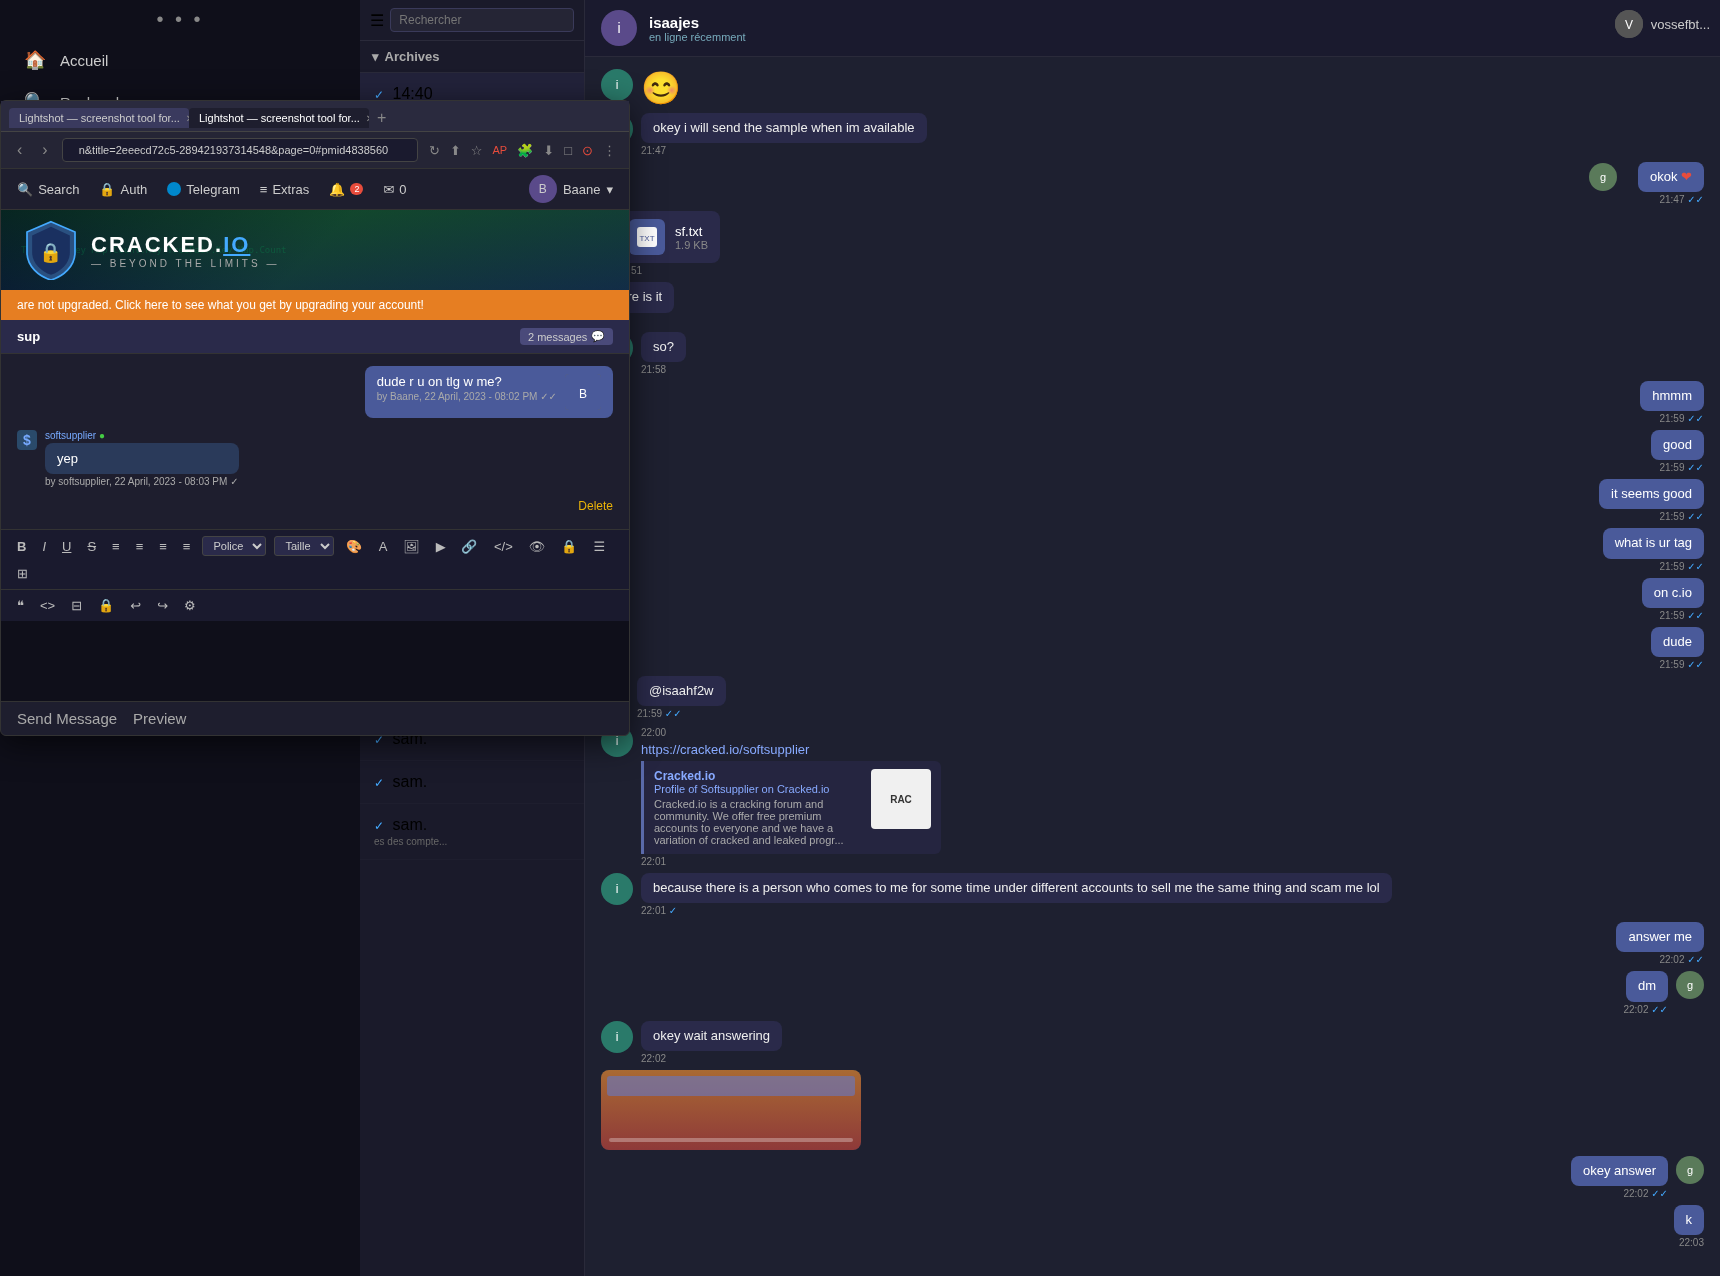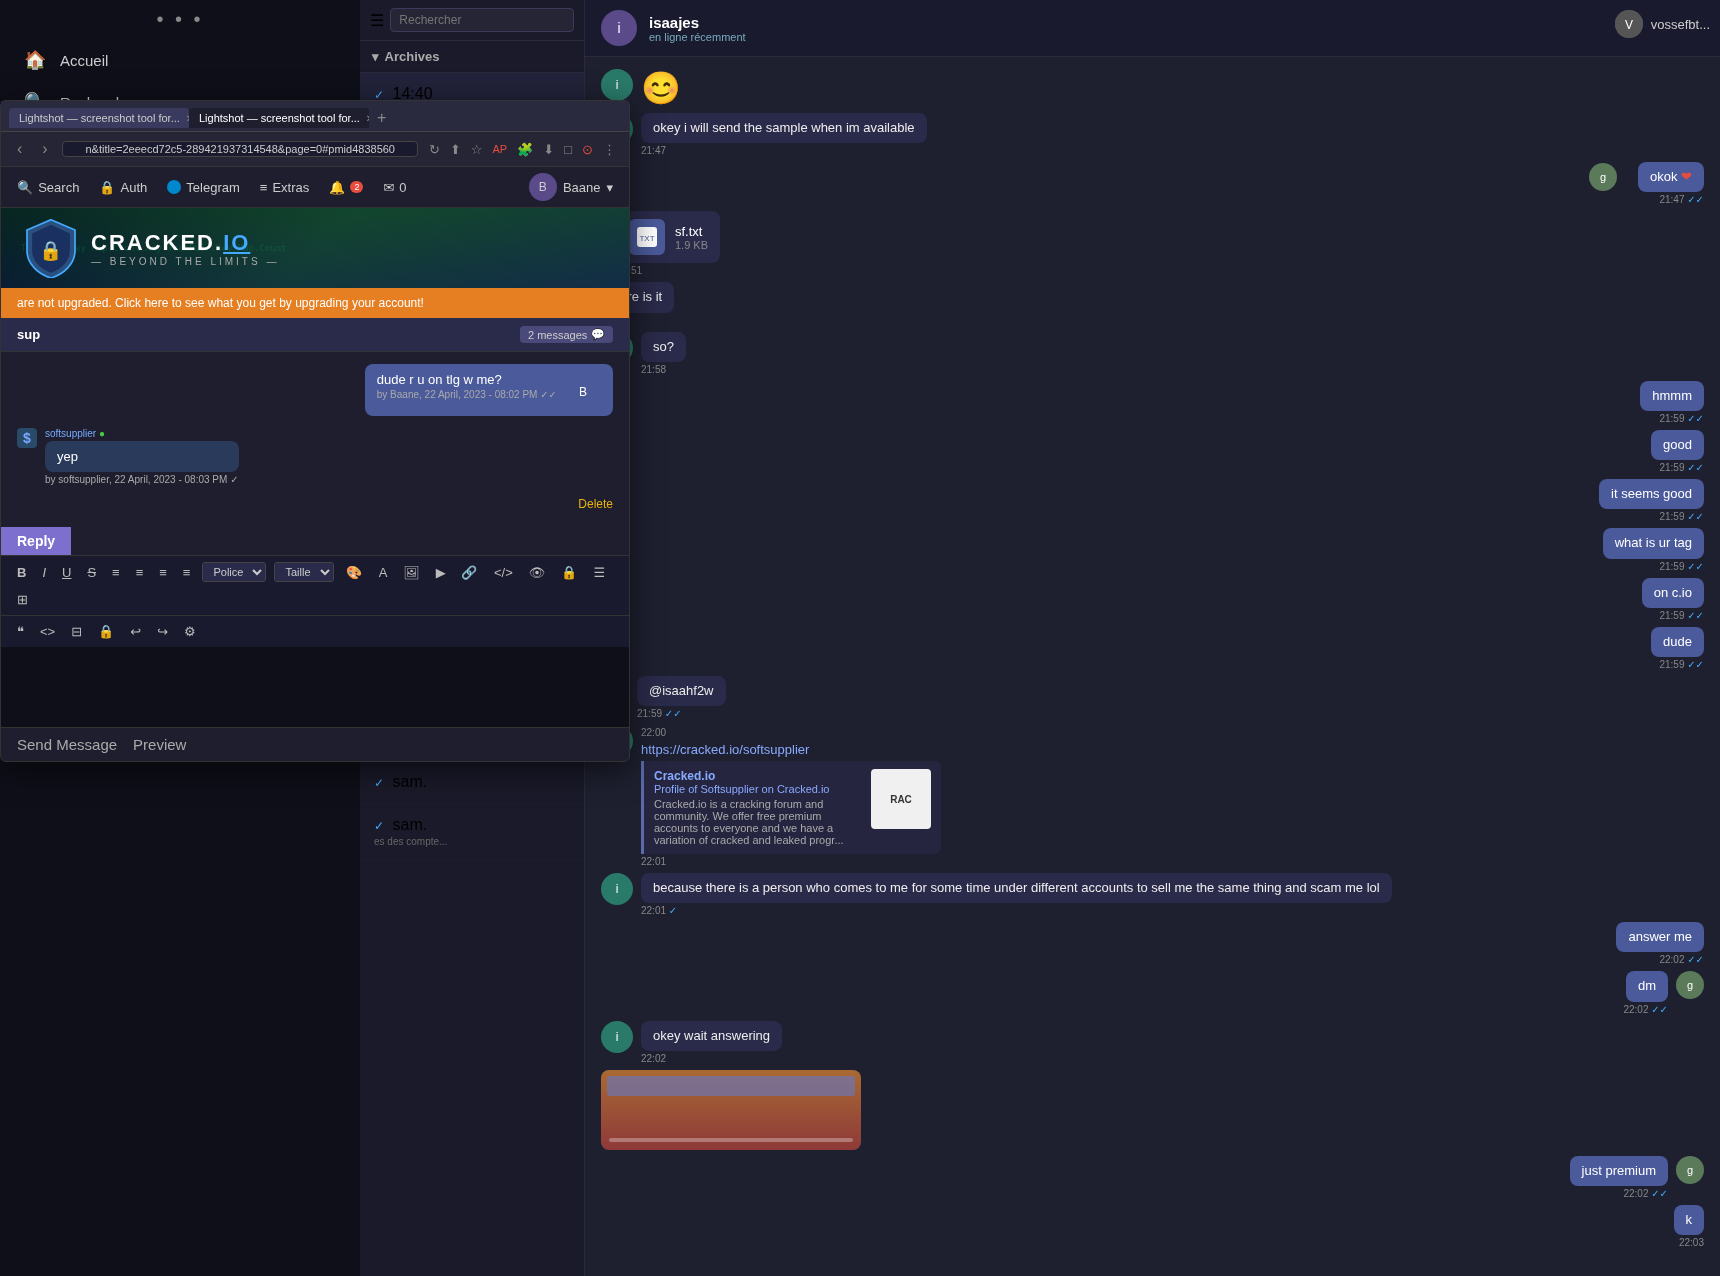--- a/index.html
+++ b/index.html
@@ -122,23 +122,22 @@
       padding: 2px 6px;
     }
 
     .browser-address {
       flex: 1;
       background: #1a1a2e;
       border: 1px solid #444;
       border-radius: 4px;
       color: #ccc;
       font-size: 11px;
-      padding: 3px 22px;
-      height: 16px;
-      text-align: right;
+      padding: 3px 16px;
+      height: 24px;
     }
 
     .browser-toolbar-icons {
       display: flex;
       gap: 4px;
       align-items: center;
       color: #888;
       font-size: 13px;
     }
 
@@ -842,23 +841,20 @@
           </div>
           <div class="msg-meta">
             by <span>softsupplier</span>, <span>22 April, 2023 - 08:03 PM</span> ✓
           </div>
         </div>
       </div>
 
       <div class="delete-btn">Delete</div>
     </div>
 
-    <div>
-      <span class="reply-bar">Reply</span>
-    </div>
 
     <div class="editor-toolbar">
       <button class="editor-btn"><b>B</b></button>
       <button class="editor-btn"><i>I</i></button>
       <button class="editor-btn"><u>U</u></button>
       <button class="editor-btn"><s>S</s></button>
       <button class="editor-btn">≡</button>
       <button class="editor-btn">≡</button>
       <button class="editor-btn">≡</button>
       <button class="editor-btn">≡</button>
@@ -1180,21 +1176,21 @@
         <svg style="position:absolute;right:-40px;bottom:0" width="50" height="40" viewBox="0 0 50 40">
           <path d="M10 10 L45 35" stroke="#e74c3c" stroke-width="2" fill="none"></path>
           <polygon points="45,35 38,28 48,28" fill="#e74c3c"></polygon>
         </svg>
       </div>
     </div>
 
     <div class="chat-msg-with-avatar" style="align-self:flex-end;flex-direction:row-reverse;gap:8px;">
       <div class="system-avatar" style="background:#5a7a5a;width:28px;height:28px;font-size:11px;">g</div>
       <div>
-        <div class="msg-bubble out">just premium</div>
+        <div class="msg-bubble out">okey answer</div>
         <div class="msg-time out">22:02 <span class="check-marks">✓✓</span></div>
       </div>
     </div>
 
     <div class="chat-msg outgoing">
       <div class="msg-bubble out">k</div>
       <div class="msg-time out">22:03</div>
     </div>
 
   </div>

